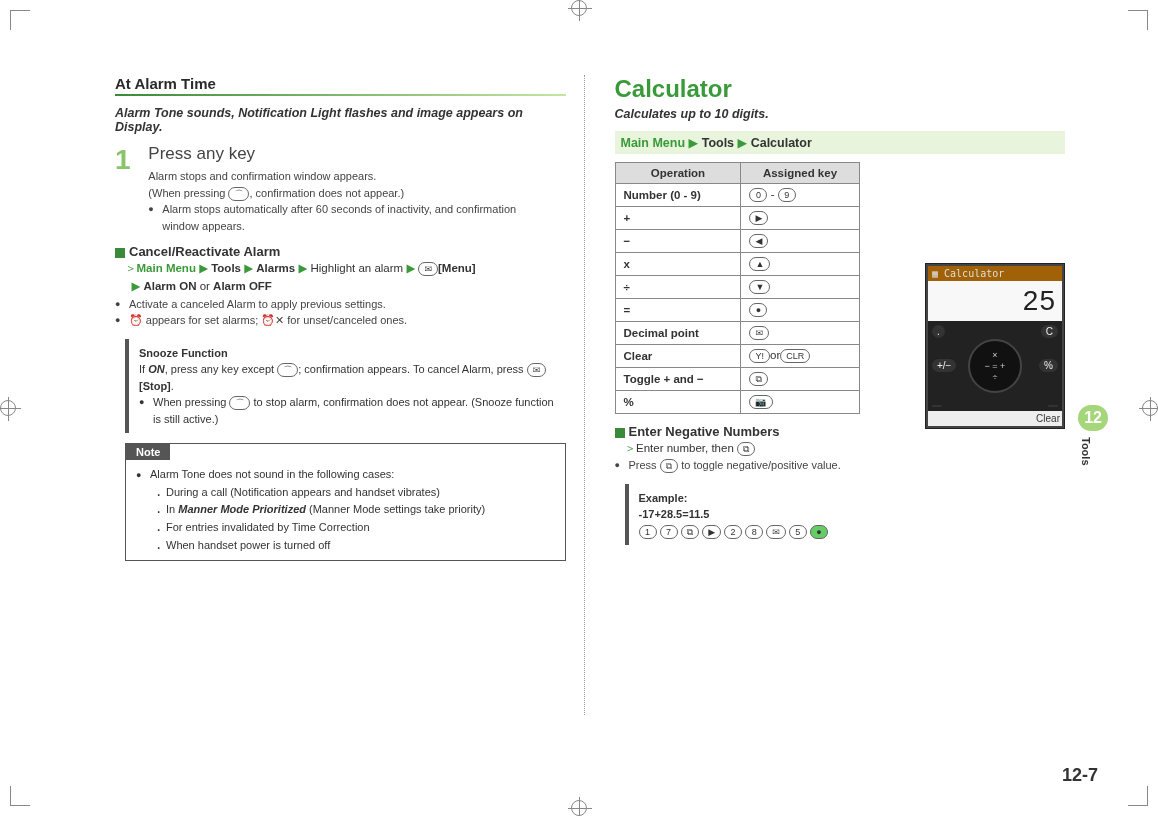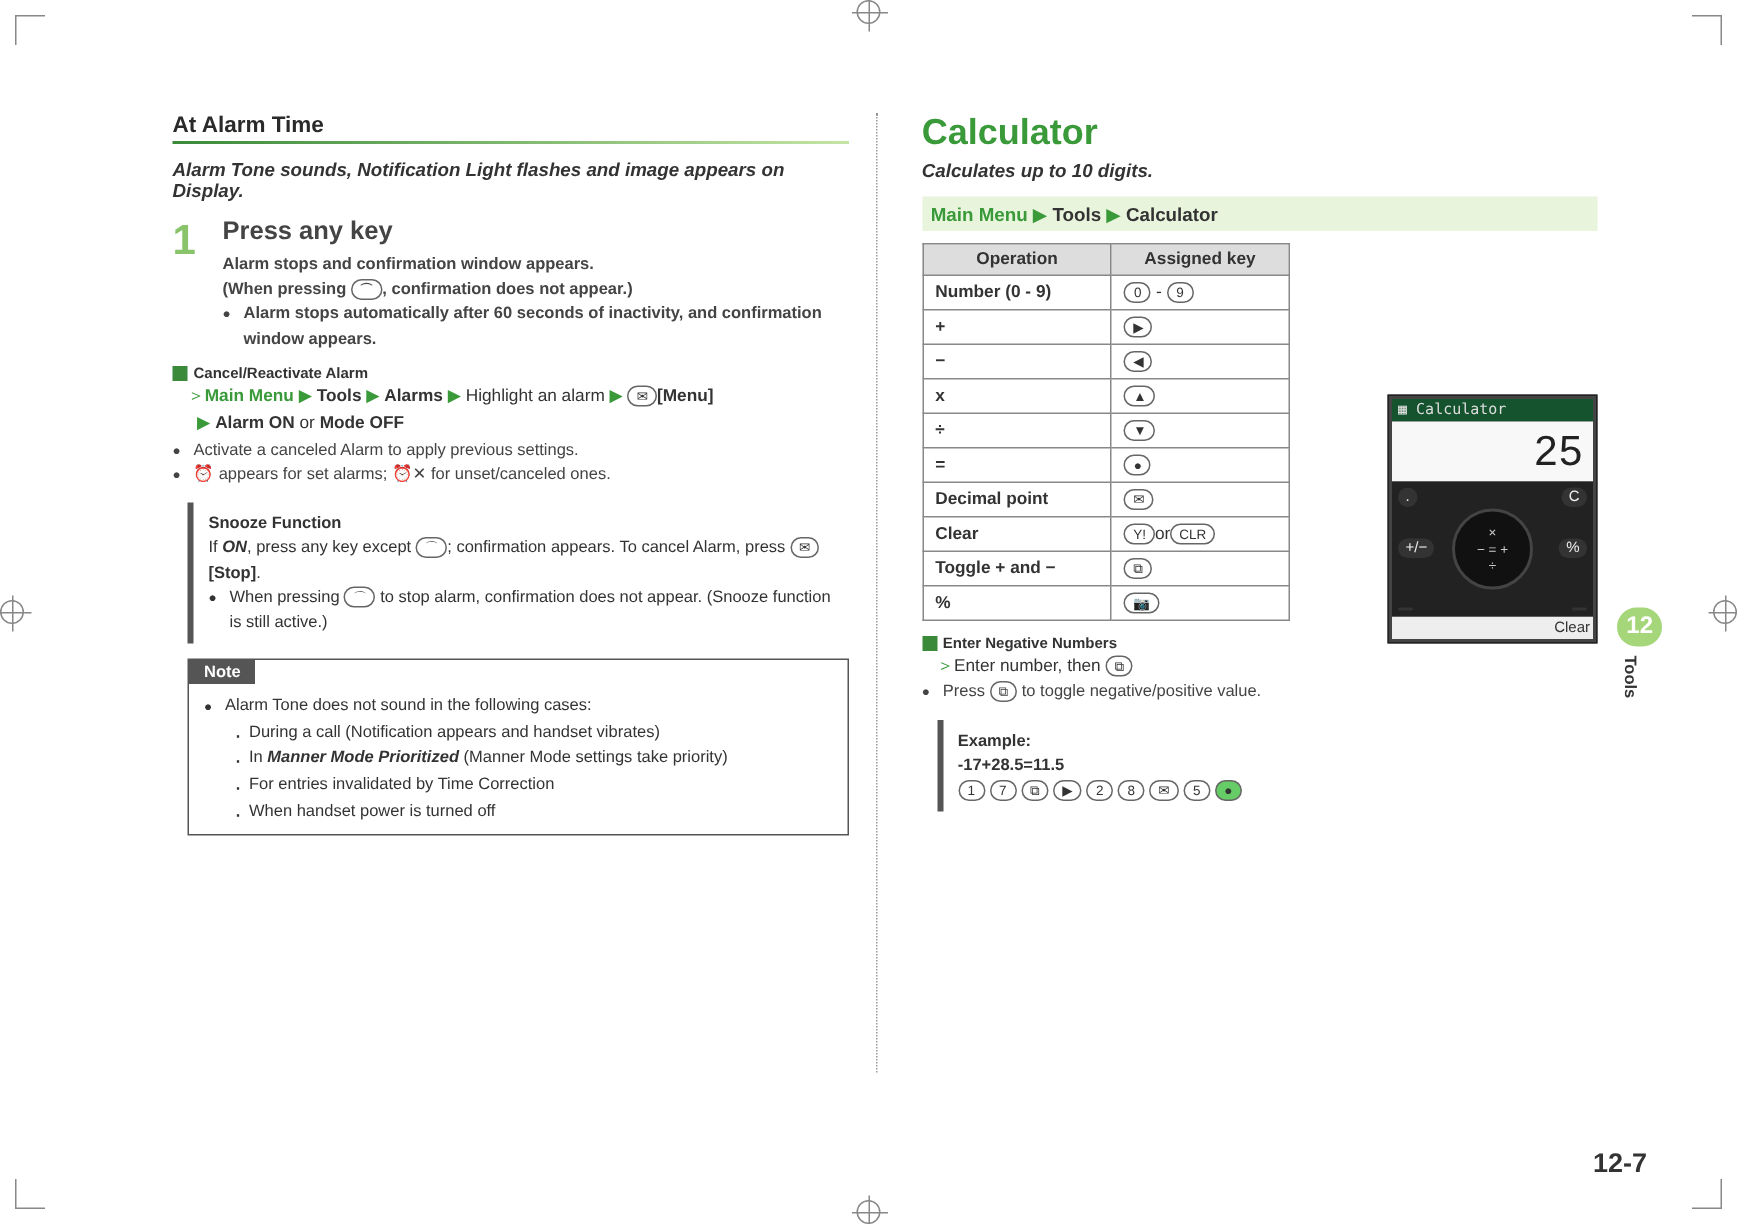--- a/index.html
+++ b/index.html
@@ -19,50 +19,50 @@
 
   .page { position: absolute; left: 115px; top: 75px; width: 950px; height: 640px; display: flex; gap: 30px; }
   .col { flex: 1; }
   .col-left { border-right: 1px dotted #999; padding-right: 18px; }
 
   .h-section { font-weight: bold; color: #2a2a2a; font-size: 15px; border-bottom: 2px solid; border-image: linear-gradient(to right, #3a8a3a, #c5e5a5) 1; padding-bottom: 2px; margin-bottom: 10px; }
   .h-main { color: #3a9a3a; font-size: 24px; font-weight: bold; margin-bottom: 4px; }
   .subtitle { font-weight: bold; margin-bottom: 10px; font-size: 12.5px; font-style: italic; }
   .bold { font-weight: bold; }
   .step-num { color: #8ac46a; font-size: 28px; font-weight: bold; display: inline-block; width: 30px; vertical-align: top; }
-  .step-body { display: inline-block; width: 400px; vertical-align: top; font-weight: bold; }
+  .step-body { display: inline-block; width: 400px; vertical-align: top; }
   .step-title { font-size: 17px; color: #444; margin-bottom: 4px; }
   .small { font-size: 11px; color: #444; line-height: 1.5; }
   .bullet { padding-left: 14px; position: relative; }
   .bullet::before { content: "●"; position: absolute; left: 0; font-size: 9px; top: 2px; }
   .sub-bullet { padding-left: 30px; position: relative; }
   .sub-bullet::before { content: "·"; position: absolute; left: 20px; top: -2px; font-size: 16px; }
 
   .sq-marker { display:inline-block; width:10px; height:10px; background:#3a8a3a; margin-right:4px; vertical-align: middle; }
-  .sub-head { font-weight: bold; font-size: 10px; margin-top: 10px; }
+  .sub-head { font-weight: bold; font-size: 13px; margin-top: 10px; }
   .nav-green { color: #3a9a3a; font-weight: bold; }
   .nav-arrow { color: #3a9a3a; }
   .breadcrumb { font-size: 11.5px; line-height: 1.6; margin-left: 10px; }
 
   .sidebar-block { border-left: 4px solid #555; padding: 6px 10px; margin: 10px 0 10px 10px; font-size: 11px; line-height:1.5; }
   .note-box { border: 1px solid #555; margin: 10px 0 10px 10px; font-size: 11px; }
   .note-tab { background:#555; color:#fff; display:inline-block; padding:2px 10px; font-weight:bold; }
   .note-body { padding: 6px 10px; line-height:1.6; }
 
   .key { display:inline-block; border:1px solid #666; border-radius:8px; padding:0 5px; font-size:9px; line-height:12px; min-width:18px; text-align:center; background:#fff; }
 
   .menu-path { background: #e8f4dc; padding: 4px 6px; font-size: 12.5px; margin: 8px 0; }
 
   table.calc { border-collapse: collapse; width: 245px; margin-top: 6px; }
   table.calc th, table.calc td { border: 1px solid #888; padding: 4px 8px; font-size: 11.5px; text-align: left; }
   table.calc th { background: #ddd; text-align: center; font-weight: bold; }
 
   .phone { position: absolute; right: 0; top: 188px; width: 140px; }
   .phone-screen { background:#444; border:1px solid #222; padding:2px; }
-  .phone-title { background:#14532d; color:#ddd; font-size:10px; padding:2px 4px; font-family: monospace; }
+  .phone-title { background:#a16207; color:#ddd; font-size:10px; padding:2px 4px; font-family: monospace; }
   .phone-display { background:#f8f8f8; color:#222; text-align:right; font-size:28px; padding:4px 6px; font-family: Arial; letter-spacing:1px; }
   .keypad { background:#222; padding:8px 4px; position:relative; height:90px; }
   .kbtn { position:absolute; color:#eee; font-size:10px; background:#333; border-radius:10px; padding:1px 5px; }
   .ctr-circle { position:absolute; left:50%; top:50%; transform:translate(-50%,-50%); width:54px; height:54px; border-radius:50%; background:#111; border:2px solid #444; display:flex; align-items:center; justify-content:center; }
   .phone-bottom { background:#eee; padding:2px; text-align:right; font-size:10px; }
 
   .side-tab { position:absolute; right: 50px; top: 405px; text-align:center; }
   .side-tab .pg { background:#a5d67a; color:#fff; padding:4px 6px; font-size:16px; font-weight:bold;border-radius:13px; }
   .side-tab .lbl { writing-mode: vertical-rl; font-size:11px; padding:6px 2px; font-weight:bold; }
 
@@ -101,21 +101,21 @@
 
     <div class="sub-head">
       <span class="sq-marker"></span><span>Cancel/Reactivate Alarm</span>
     </div>
     <div class="breadcrumb">
       <span class="nav-arrow">＞</span><span class="nav-green">Main Menu</span>
       <span class="nav-arrow"> ▶ </span><span class="bold">Tools</span>
       <span class="nav-arrow"> ▶ </span><span class="bold">Alarms</span>
       <span class="nav-arrow"> ▶ </span><span>Highlight an alarm</span>
       <span class="nav-arrow"> ▶ </span><span class="key">✉</span><span class="bold">[Menu]</span><br>
-      &nbsp;&nbsp;<span class="nav-arrow">▶ </span><span class="bold">Alarm ON</span><span> or </span><span class="bold">Mode OFF</span>
+      &nbsp;&nbsp;<span class="nav-arrow">▶ </span><span class="bold">Alarm ON</span><span> or </span><span class="bold">Alarm OFF</span>
     </div>
     <div class="small bullet">Activate a canceled Alarm to apply previous settings.</div>
     <div class="small bullet">
       <span>⏰</span><span> appears for set alarms; </span><span>⏰✕</span><span> for unset/canceled ones.</span>
     </div>
 
     <div class="sidebar-block">
       <div class="bold">Snooze Function</div>
       <div>
         <span>If </span><span class="bold itl">ON</span><span>, press any key except </span><span class="key">⌒</span><span>; confirmation appears. To cancel Alarm, press </span><span class="key">✉</span><span class="bold">[Stop]</span><span>.</span>

